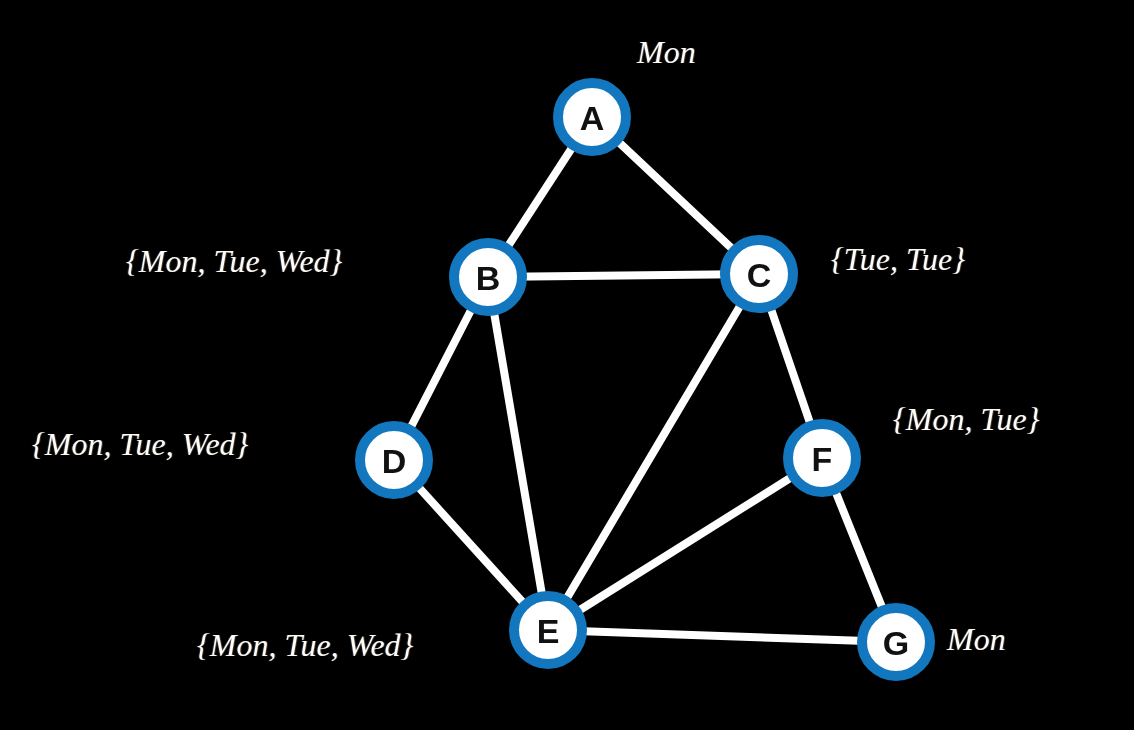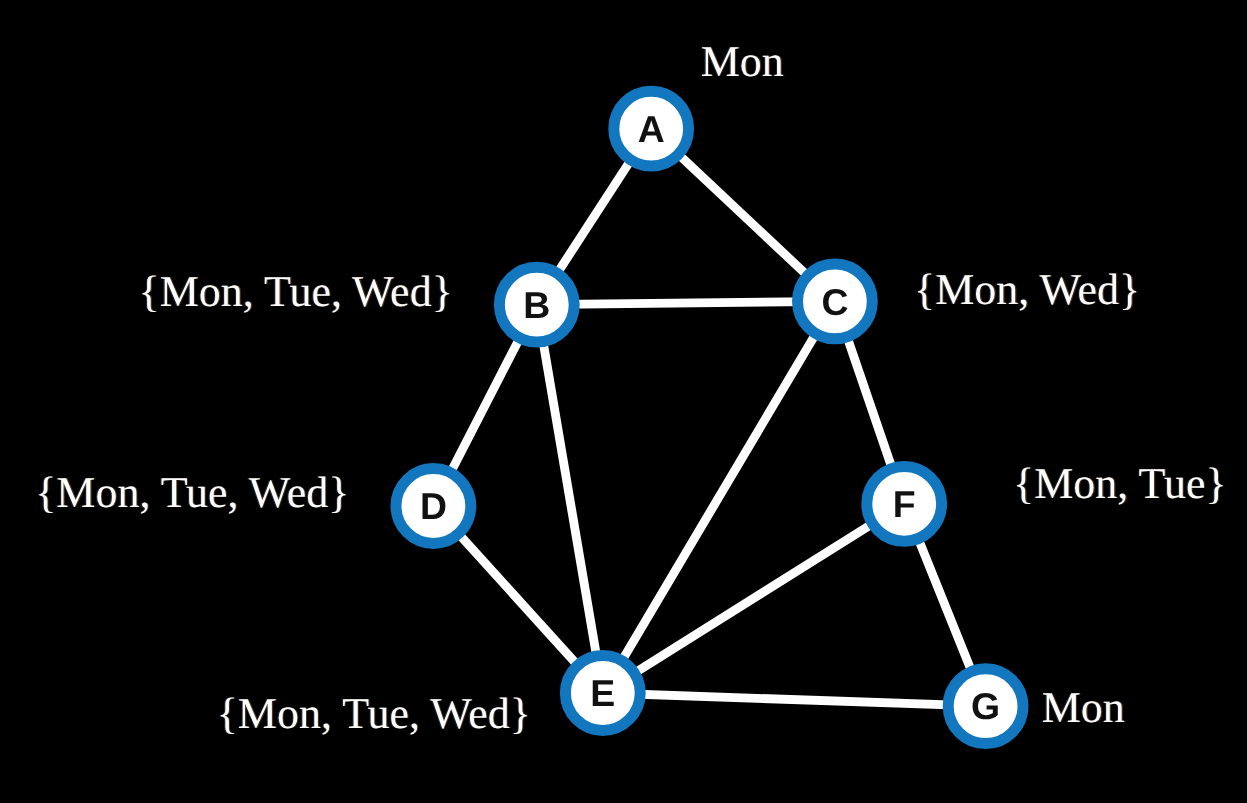--- a/index.html
+++ b/index.html
@@ -43,21 +43,22 @@
     font-weight: bold;
     font-size: 34px;
     text-anchor: middle;
     dominant-baseline: central;
     letter-spacing: 0px;
   }
   .domain-label {
     position: absolute;
     color: #fdfdfb;
     font-family: "Liberation Serif", "DejaVu Serif", serif;
-    font-size: 40px;
+    font-style: italic;
+    font-size: 32px;
     line-height: 1;
     white-space: nowrap;
     text-shadow: 1px 0 0 rgba(255,170,90,0.30), -1px 0 0 rgba(120,180,255,0.22);
   }
 </style>
 </head>
 <body>
 
 <div id="stage">
   <svg id="graph-svg" viewBox="0 0 1134 730" xmlns="http://www.w3.org/2000/svg">
@@ -101,19 +102,19 @@
         </g>
         <g>
           <circle cx="896" cy="642" r="34" class="node-ring" fill="#ffffff" stroke="#1277be"></circle>
           <text x="896" y="643" class="node-letter" fill="#111111">G</text>
         </g>
       </g>
   </svg>
   <div id="labels-layer">
       <div class="domain-label" style="left: 637px; top: 36px;">Mon</div>
       <div class="domain-label" style="left: 126px; top: 245px;">{Mon, Tue, Wed}</div>
-      <div class="domain-label" style="left: 831px; top: 243px;">{Mon, Wed}</div>
+      <div class="domain-label" style="left: 831px; top: 243px;">{Tue, Tue}</div>
       <div class="domain-label" style="left: 32px; top: 428px;">{Mon, Tue, Wed}</div>
       <div class="domain-label" style="left: 197px; top: 629px;">{Mon, Tue, Wed}</div>
-      <div class="domain-label" style="left: 893px; top: 420px; margin-left: 28px;">{Mon, Tue}</div>
+      <div class="domain-label" style="left: 893px; top: 403px;">{Mon, Tue}</div>
       <div class="domain-label" style="left: 947px; top: 623px;">Mon</div>
     </div>
 </div>
 
 </body></html>

